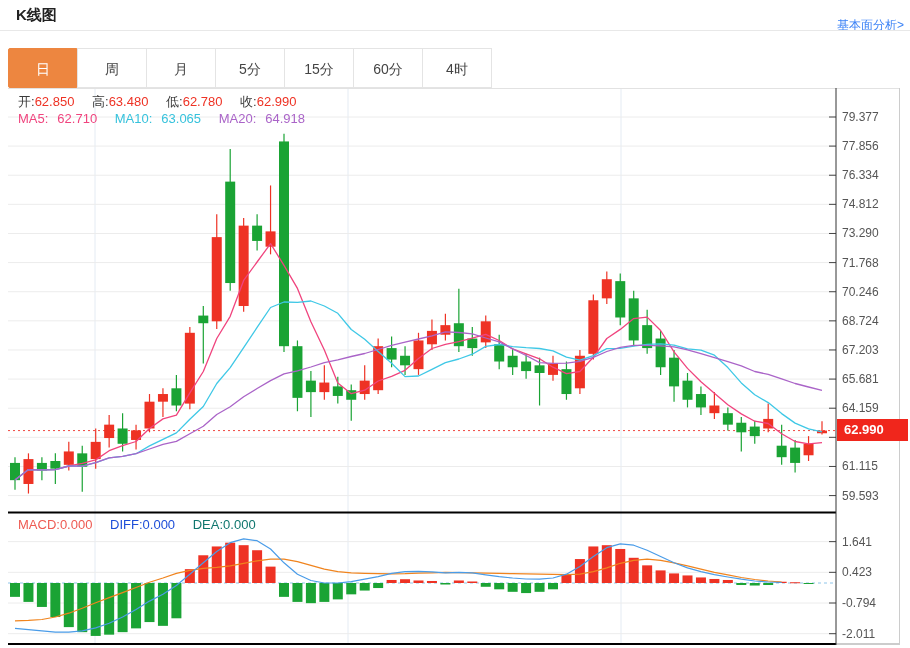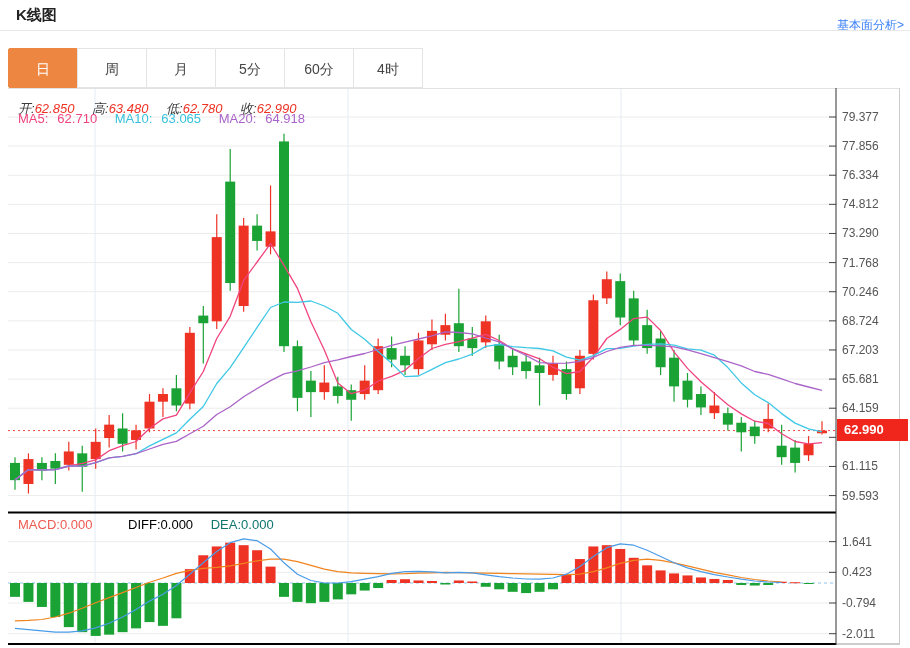--- a/index.html
+++ b/index.html
@@ -8,49 +8,50 @@
   .toplink{position:absolute;right:6px;top:17px;font-size:12px;color:#3b82f6;text-decoration:none;cursor:pointer;}
   .topline{position:absolute;left:0;top:30px;width:910px;height:1px;background:#e8e8e8;}
   .tabs{position:absolute;left:8px;top:48px;display:flex;}
   .tab{width:70px;height:40px;line-height:40px;text-align:center;font-size:14px;color:#444;
     background:#fff;border:1px solid #e4e4e4;margin-left:-1px;box-sizing:border-box;cursor:pointer;}
   .tab:first-child{margin-left:0;}
   .tab.active{background:#ed8640;border-color:#ed8640;color:#fff;border-radius:2px;}
   .chartwrap{position:absolute;left:8px;top:88px;width:900px;height:557px;}
   #chart-svg{position:absolute;left:0;top:0;}
   .legend-row{position:absolute;left:10px;font-size:13px;white-space:nowrap;z-index:5;}
-  .quote-row{top:12px;font-style:italic;}
+  .quote-row{top:5px;}
   .ma-row{top:23px;}
   .macd-row{top:429px;}
   .pair{margin-right:14px;}
   .pair .vv{margin-left:9px;}
   .q-lb{color:#3c3c3c;}
   .q-vl{color:#ee3224;}
   .c-ma5{color:#f0447e;}
   .c-ma10{color:#36c2dc;}
   .c-ma20{color:#aa64c8;text-align:center;}
   .c-macd{color:#ee5a52;}
-  .c-diff{color:#000000;margin-left:18px;}
+  .c-diff{color:#1d4ed8;}
   .c-dea{color:#0f766e;}
   .price-badge{position:absolute;left:829px;top:331px;width:71px;height:22px;line-height:22px;
     background:#f0261c;color:#fff;font-size:13px;font-weight:bold;padding-left:7px;
     box-sizing:border-box;z-index:6;}
 </style>
 </head>
 <body>
 
 <span class="title">K线图</span>
 <a class="toplink">基本面分析&gt;</a>
 <div class="topline"></div>
 
 <div class="tabs">
   <div class="tab active">日</div>
   <div class="tab">周</div>
   <div class="tab">月</div>
   <div class="tab">5分</div>
+  <div class="tab">15分</div>
   <div class="tab">60分</div>
   <div class="tab">4时</div>
 </div>
 
 <div class="chartwrap">
   <svg id="chart-svg" width="900" height="557" viewBox="0 0 900 557">
       <line x1="87" y1="1" x2="87" y2="555" stroke="#e4ebf3" stroke-width="1"></line>
       <line x1="340" y1="1" x2="340" y2="555" stroke="#e4ebf3" stroke-width="1"></line>
       <line x1="613" y1="1" x2="613" y2="555" stroke="#e4ebf3" stroke-width="1"></line>
       <line x1="0" y1="29" x2="828" y2="29" stroke="#ececec" stroke-width="1"></line>

